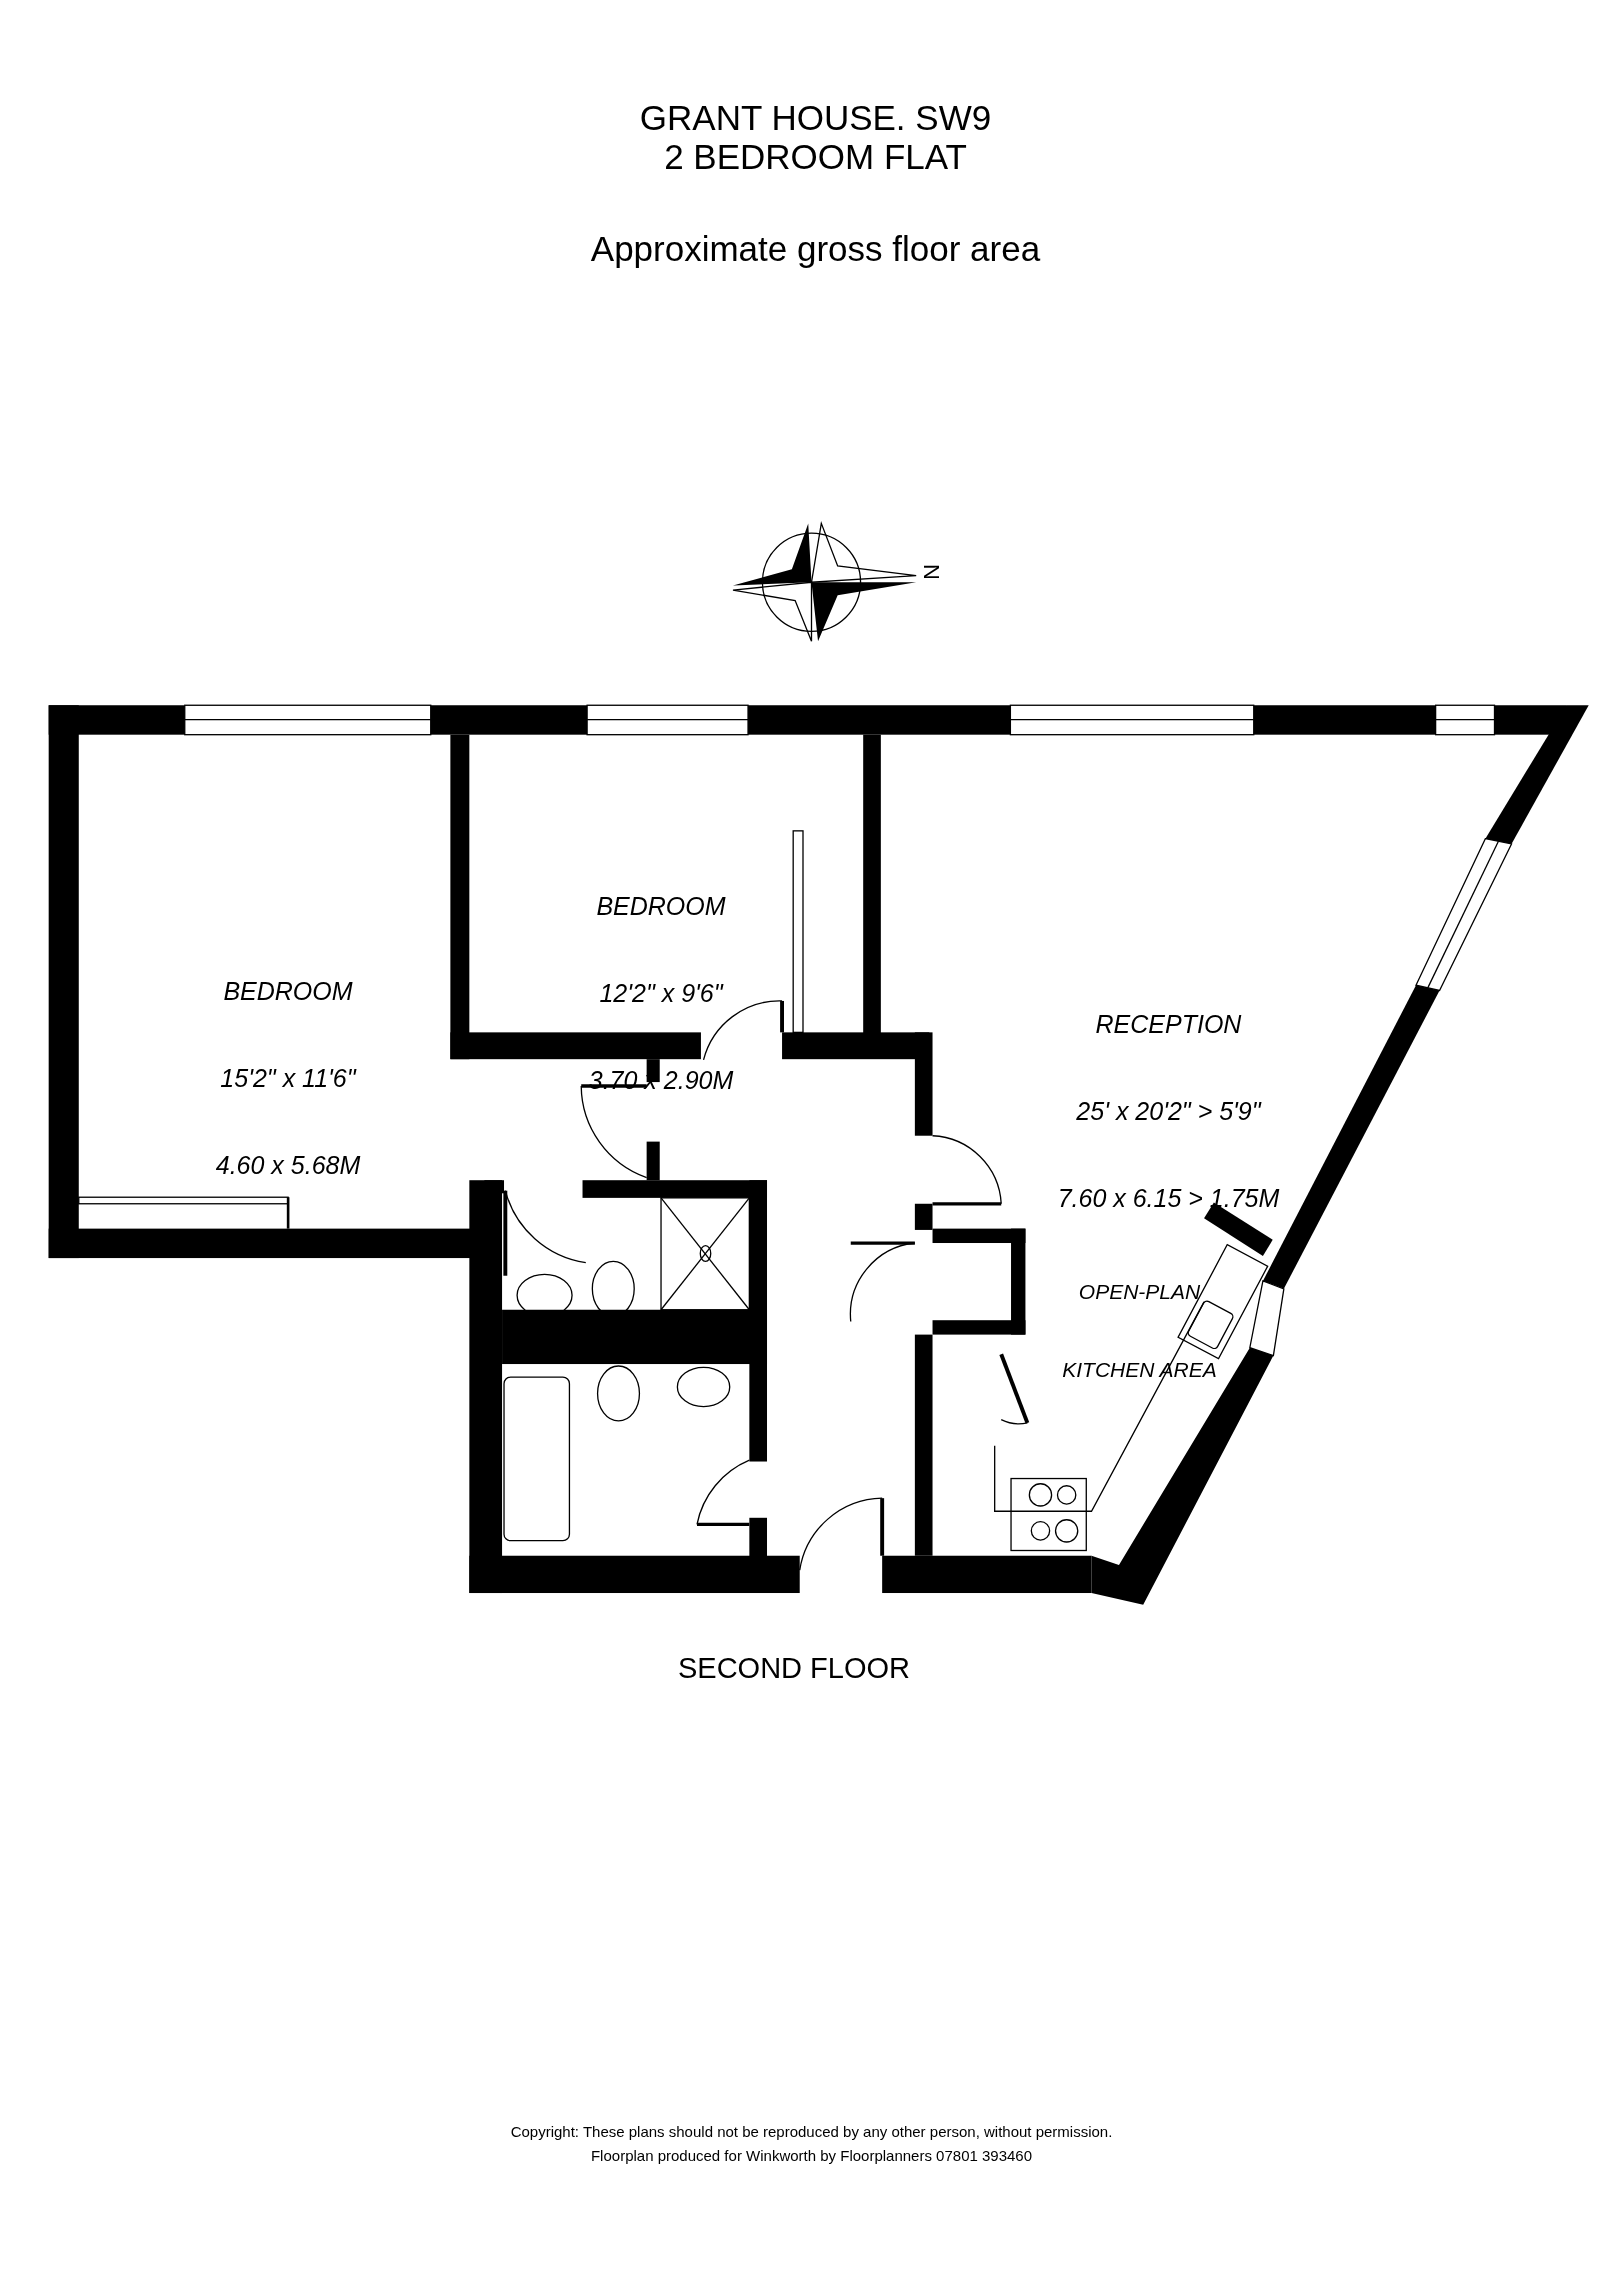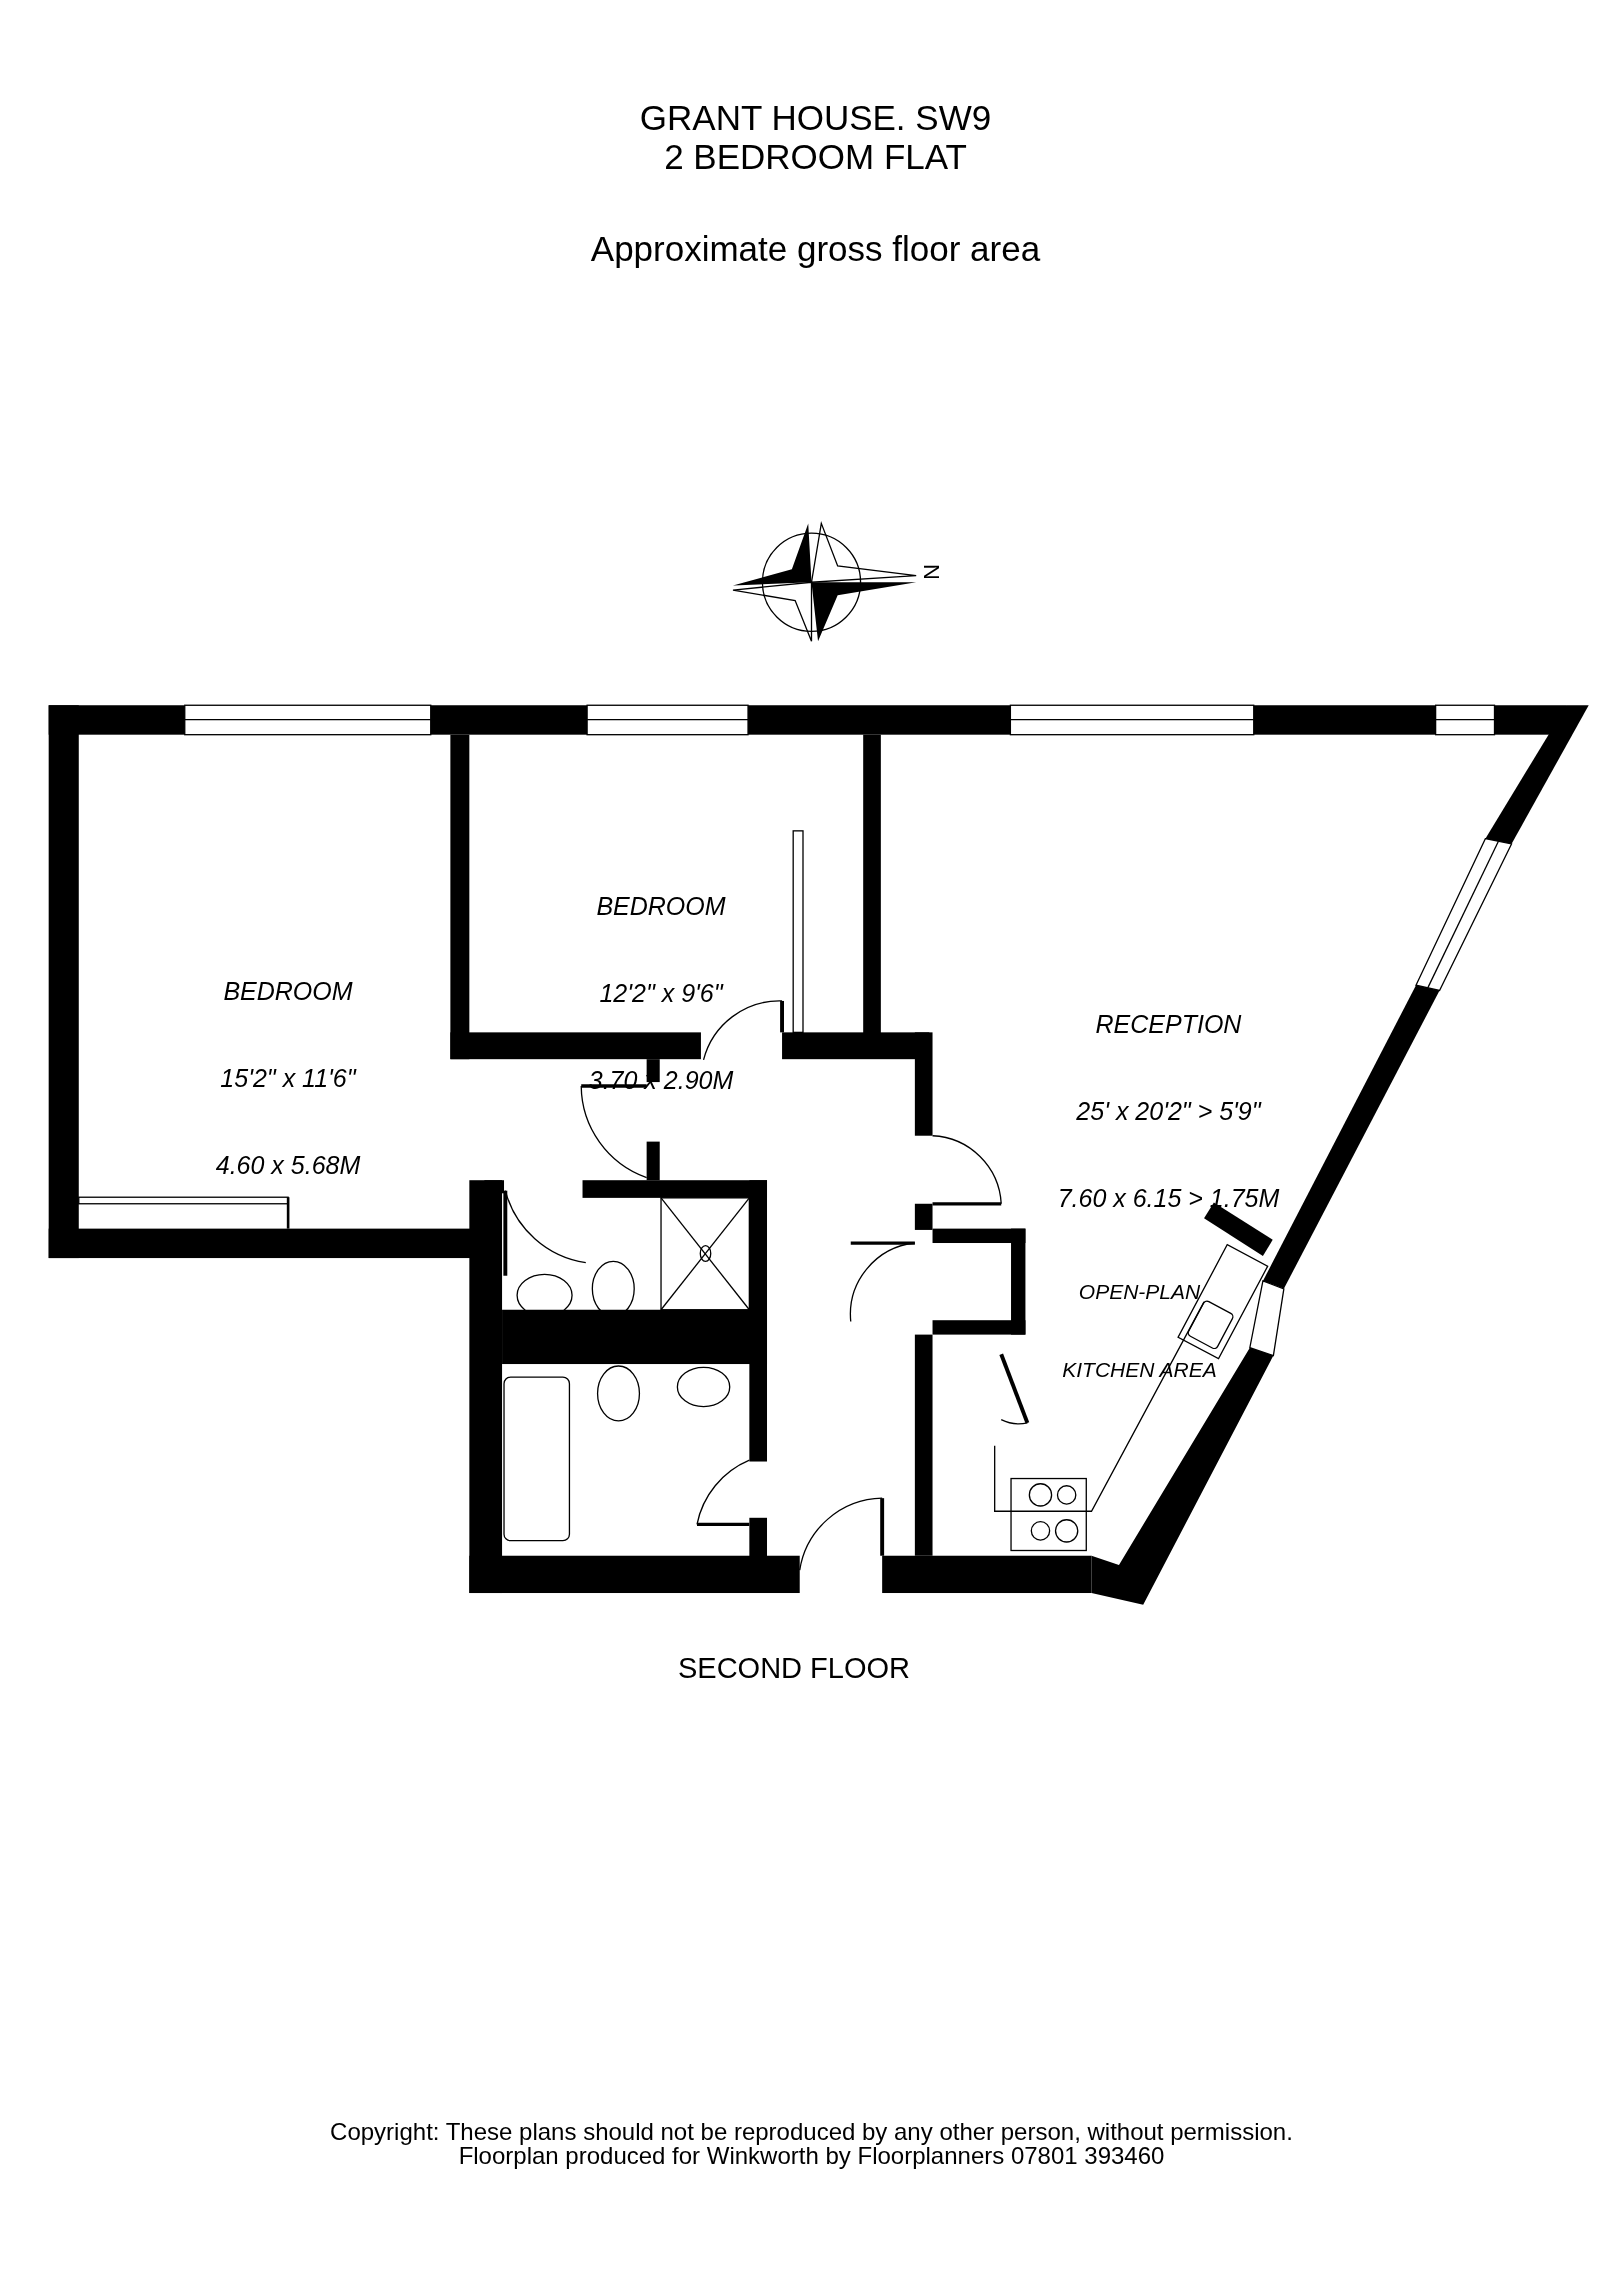--- a/index.html
+++ b/index.html
@@ -4,21 +4,21 @@
 <style>
   html, body { margin: 0; padding: 0; background: #ffffff; }
   body { width: 1623px; height: 2295px; position: relative; overflow: hidden;
          font-family: "Liberation Sans", sans-serif; color: #000000; }
   .header { position: absolute; left: 4px; width: 1623px; text-align: center; }
   .title { top: 98px; font-size: 35px; line-height: 39px; letter-spacing: 0px; }
   .area { top: 229px; font-size: 35px; line-height: 39px; }
   .plan { position: absolute; left: 0; top: 0; }
   .room-label { position: absolute; text-align: center; font-size: 25px; line-height: 29px; white-space: pre; font-style: italic; }
   .floor-label { position: absolute; left: 0; width: 1588px; top: 1652px; text-align: center; font-size: 29px; }
-  .footer { position: absolute; left: 0; width: 1623px; top: 2120px; text-align: center; font-size: 24px; line-height: 23.6px; }
+  .footer { position: absolute; left: 0; width: 1623px; top: 2120px; text-align: center; font-size: 15px; line-height: 23.6px; }
   .compass-n { position: absolute; left: 923px; top: 559px; font-size: 22px; transform: rotate(90deg); }
 </style>
 </head>
 <body>
 
 <div class="header title">
   <div>GRANT HOUSE. SW9</div>
   <div>2 BEDROOM FLAT</div>
 </div>
 <div class="header area">

